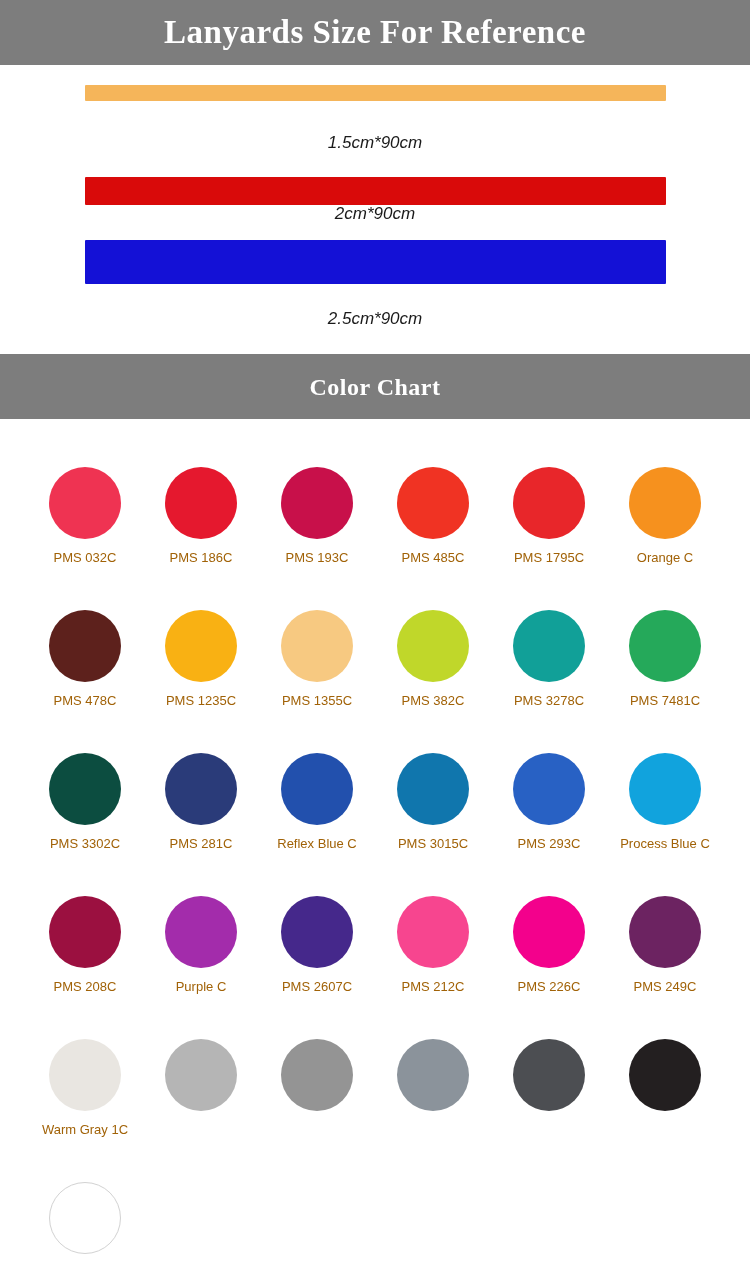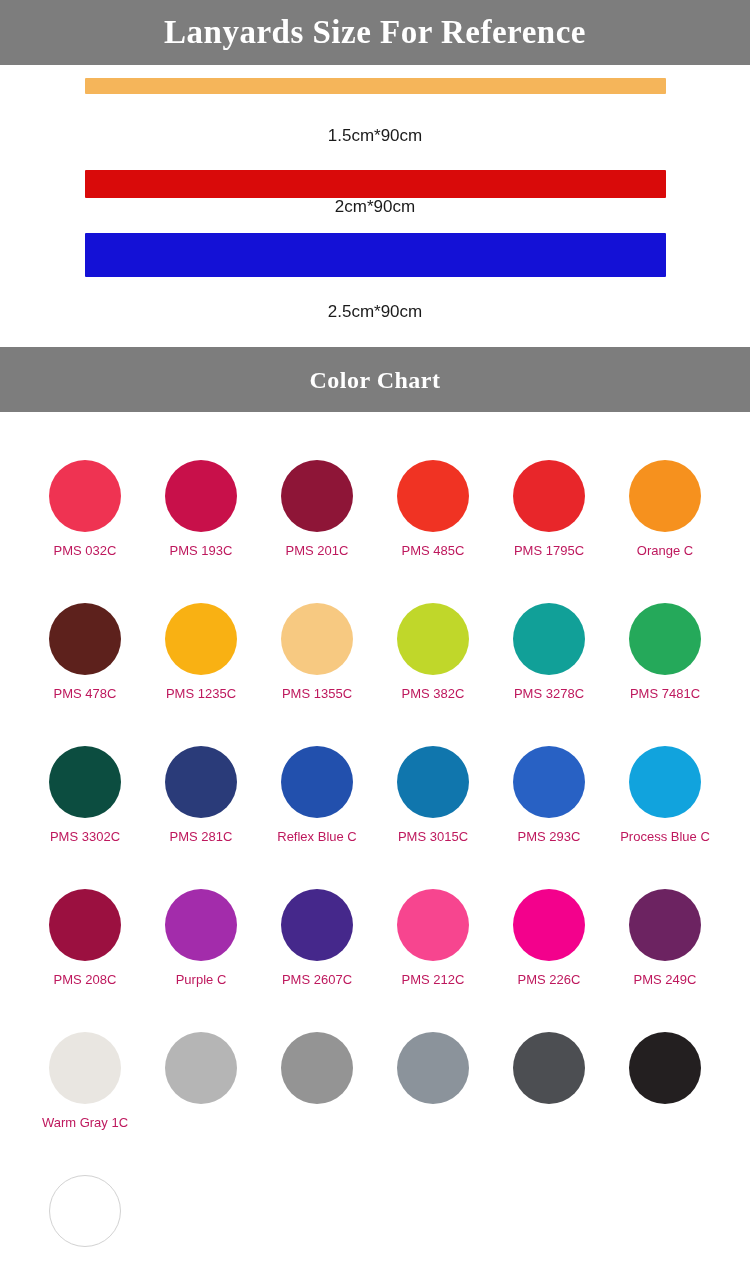--- a/index.html
+++ b/index.html
@@ -40,22 +40,23 @@
     letter-spacing: 0.5px;
     line-height: 1;
     white-space: nowrap;
   }
   #banner-size .banner-title { font-size: 33px; }
   #banner-color .banner-title { font-size: 24px; }
 
   
   .size-section {
     width: 750px;
-    padding-top: 13px;
-    box-sizing: border-box;
+    padding-top: 20px;
+    box-sizing: border-box;
+    font-style: italic;
   }
   .size-item {
     width: 750px;
     display: flex;
     flex-direction: column;
     align-items: center;
   }
   .size-bar {
     width: 581px;
     border-radius: 1px;
@@ -105,21 +106,21 @@
     height: 72px;
     border-radius: 50%;
     box-sizing: border-box;
   }
   .swatch-dot.outlined {
     border: 1px solid #d2d2d2;
   }
   .swatch-name {
     margin-top: 12px;
     font-size: 13px;
-    color: #be185d;
+    color: #a16207;
     font-family: "Liberation Sans", sans-serif;
     text-align: center;
     line-height: 1.1;
     white-space: nowrap;
   }
 </style>
 </head>
 <body>
 
 <div class="page">
@@ -152,28 +153,28 @@
     <div class="banner-title">Color Chart</div>
   </div>
 
   <div class="chart-section">
     <div class="swatch-grid" id="swatch-grid">
         <div class="swatch-cell">
           <div class="swatch-dot" style="background: rgb(239, 51, 82);"></div>
           <div class="swatch-name">PMS 032C</div>
         </div>
         <div class="swatch-cell">
+          <div class="swatch-dot" style="background: rgb(229, 24, 46);"></div>
+          <div class="swatch-name">PMS 186C</div>
+        </div>
+        <div class="swatch-cell">
           <div class="swatch-dot" style="background: rgb(200, 16, 74);"></div>
           <div class="swatch-name">PMS 193C</div>
         </div>
         <div class="swatch-cell">
-          <div class="swatch-dot" style="background: rgb(142, 21, 55);"></div>
-          <div class="swatch-name">PMS 201C</div>
-        </div>
-        <div class="swatch-cell">
           <div class="swatch-dot" style="background: rgb(240, 51, 35);"></div>
           <div class="swatch-name">PMS 485C</div>
         </div>
         <div class="swatch-cell">
           <div class="swatch-dot" style="background: rgb(232, 38, 42);"></div>
           <div class="swatch-name">PMS 1795C</div>
         </div>
         <div class="swatch-cell">
           <div class="swatch-dot" style="background: rgb(246, 145, 30);"></div>
           <div class="swatch-name">Orange C</div>

